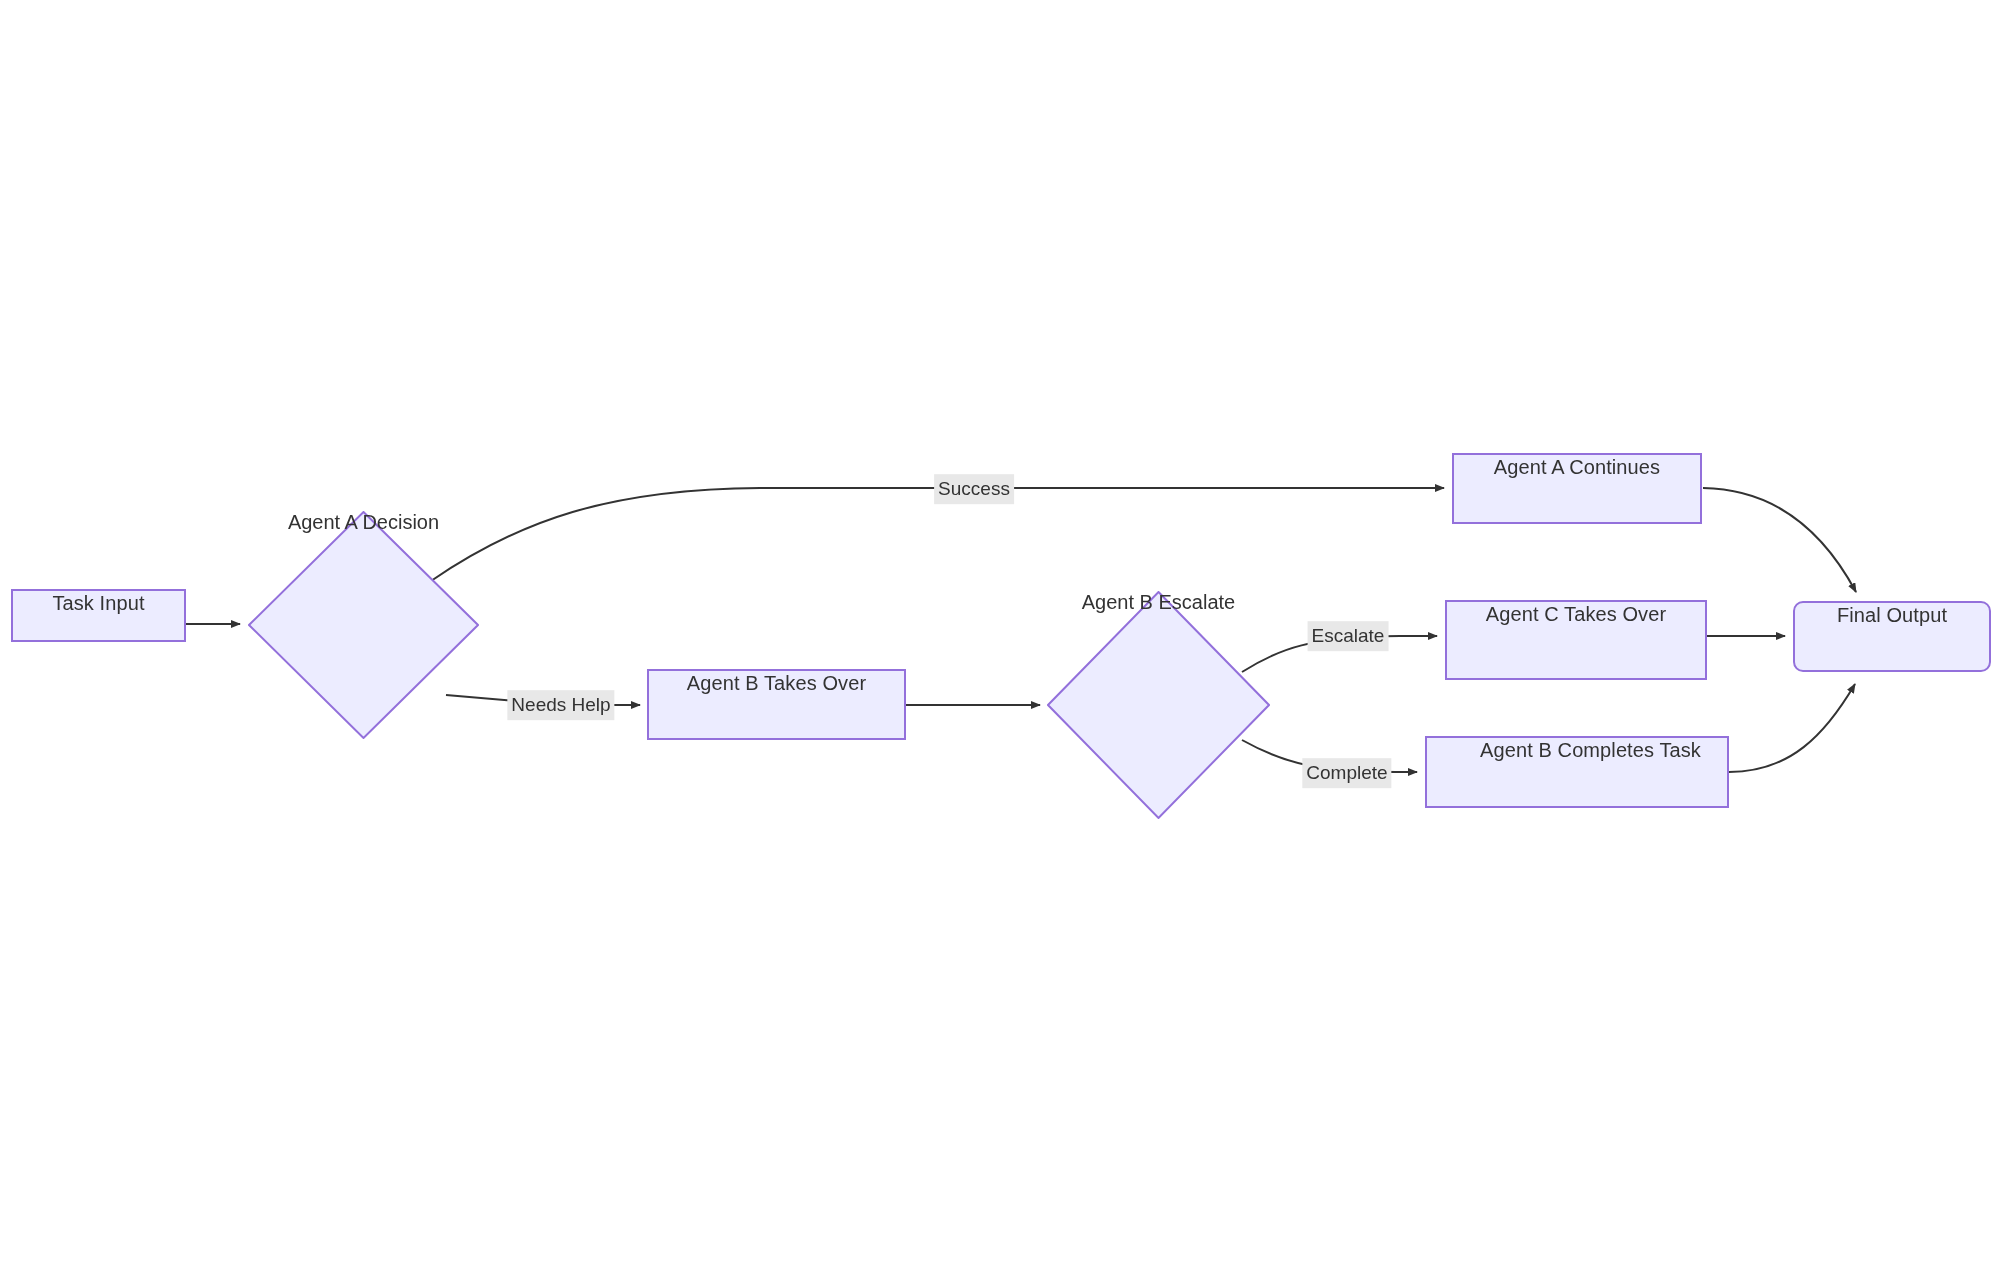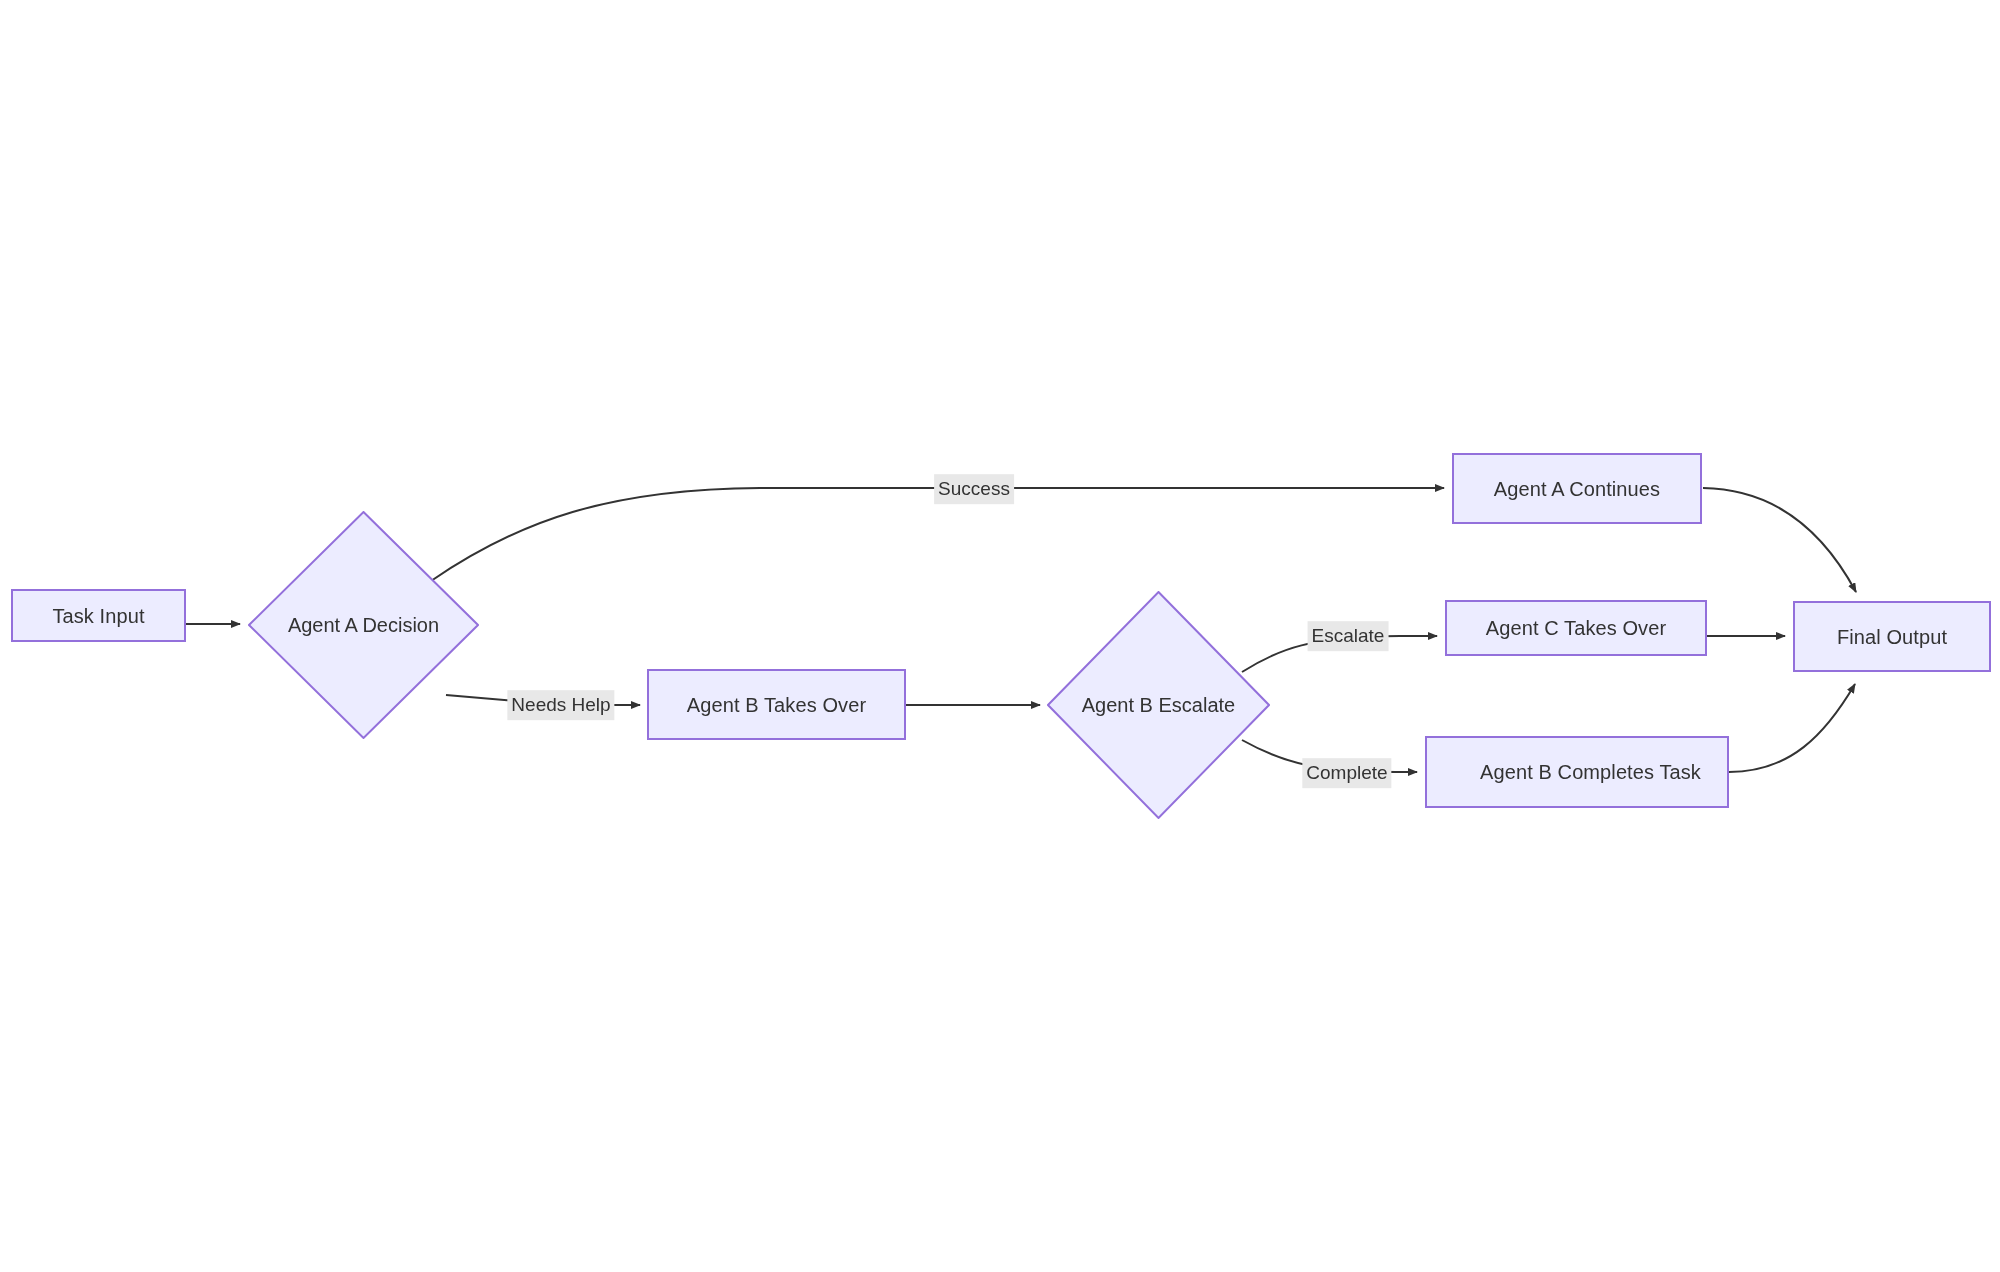--- a/index.html
+++ b/index.html
@@ -23,21 +23,20 @@
     left: 0;
     top: 0;
     width: 2000px;
     height: 1272px;
     pointer-events: none;
   }
   .node {
     position: absolute;
     box-sizing: border-box;
     display: flex;
-    align-items: center;
     justify-content: center;
   }
   .node-rect {
     background: #ececff;
     border: 2px solid #9370db;
     border-radius: 0px;
   }
   .node-label {
     color: #333333;
     font-size: 20px;
@@ -135,29 +134,29 @@
     <span class="node-label">Agent B Takes Over</span>
   </div>
 
   <div class="node node-diamond" style="left:1047px; top:591px; width:223px; height:228px;">
     <svg class="diamond-shape" viewBox="0 0 223 228" preserveAspectRatio="none">
       <polygon points="111.5,1 222,114 111.5,227 1,114"></polygon>
     </svg>
     <span class="diamond-text">Agent B Escalate</span>
   </div>
 
-  <div class="node node-rect" style="left:1445px; top:600px; width:262px; height:56px;">
+  <div class="node node-rect" style="left:1445px; top:600px; width:262px; height:80px;">
     <span class="node-label">Agent C Takes Over</span>
   </div>
 
   <div class="node node-rect" style="left:1425px; top:736px; width:304px; height:72px;padding-left:27px;">
     <span class="node-label">Agent B Completes Task</span>
   </div>
 
-  <div class="node node-rect" style="left:1793px; top:601px; width:198px; height:71px;">
+  <div class="node node-rect" style="left:1793px; top:601px; width:198px; height:71px;border-radius:10px;">
     <span class="node-label">Final Output</span>
   </div>
 
   <div class="edge-label" style="left:974px; top:489px;">Success</div>
 
   <div class="edge-label" style="left:561px; top:705px;">Needs Help</div>
 
   <div class="edge-label" style="left:1348px; top:636px;">Escalate</div>
 
   <div class="edge-label" style="left:1347px; top:773px;">Complete</div>

